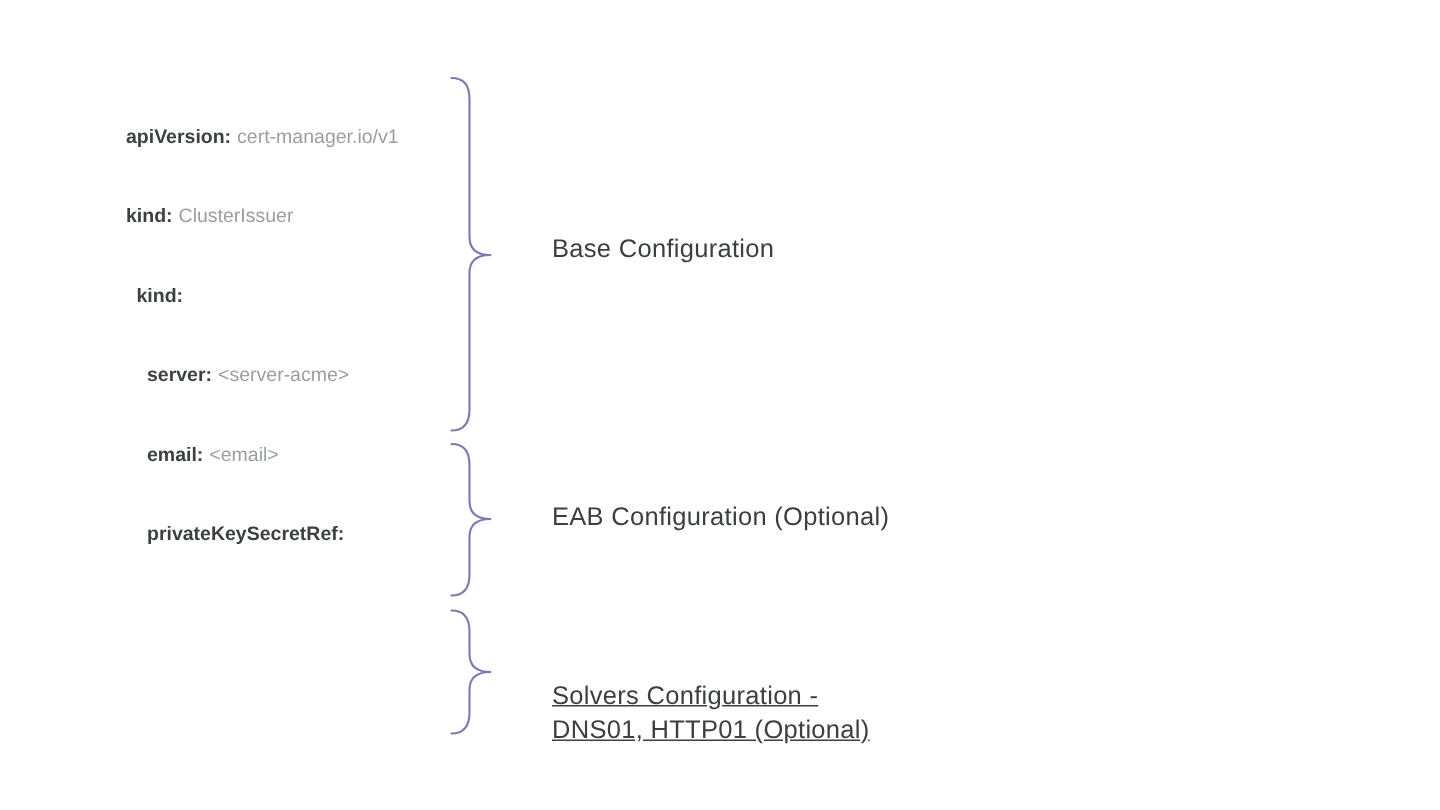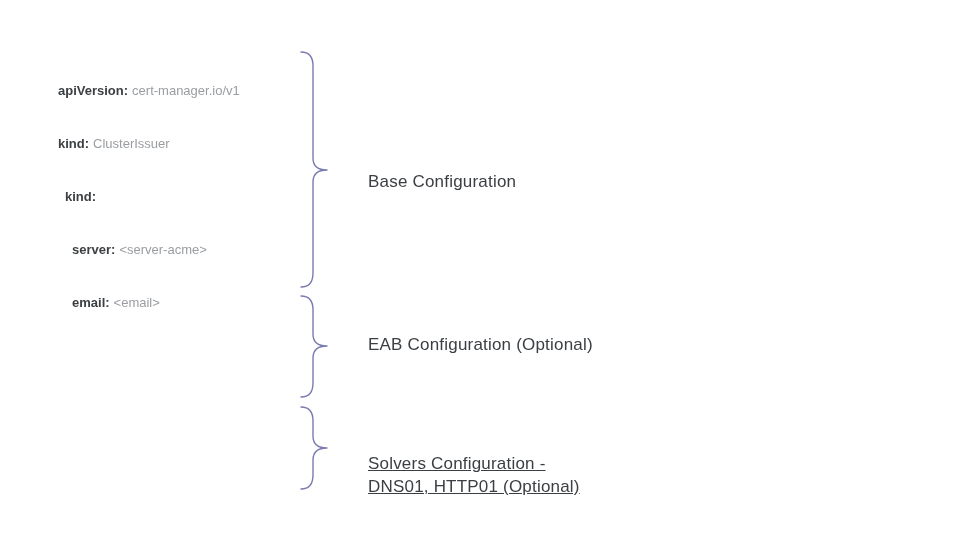--- a/index.html
+++ b/index.html
@@ -20,20 +20,21 @@
     position: absolute;
     left: 58px;
     top: 49px;
     font-size: 13px;
     color: #3c4043;
     white-space: pre;
   }
   .yline {
     height: 23px;
     line-height: 23px;
+    margin-left: 26px;
   }
   .yline .key {
     font-weight: 700;
     color: #3c4043;
   }
   .yline .val {
     font-weight: 400;
     color: #9a9da1;
     margin-left: 4px;
   }
@@ -56,35 +57,36 @@
   }
   
   .section-label {
     position: absolute;
     left: 368px;
     font-size: 17px;
     line-height: 23px;
     color: #3b3e42;
     letter-spacing: 0.2px;
   }
-  .label-base    { top: 170px; }
+  .label-base    { top: 154px; }
   .label-eab     { top: 333px; }
   .label-solvers { top: 452px; text-decoration: underline; }
 </style>
 </head>
 <body>
 
 <div class="slide">
 
   <div class="yaml-block">
     <div class="yline indent-0"><span class="key">apiVersion:</span><span class="val">cert-manager.io/v1</span></div>
     <div class="yline indent-0"><span class="key">kind:</span><span class="val">ClusterIssuer</span></div>
     <div class="yline indent-1"><span class="key">kind:</span><span class="val"></span></div>
     <div class="yline indent-2"><span class="key">server:</span><span class="val">&lt;server-acme&gt;</span></div>
     <div class="yline indent-2"><span class="key">email:</span><span class="val">&lt;email&gt;</span></div>
+    <div class="yline indent-2"><span class="key">privateKeySecretRef:</span><span class="val"></span></div>
     
     
     
     
     
     
     
     
   </div>
 

